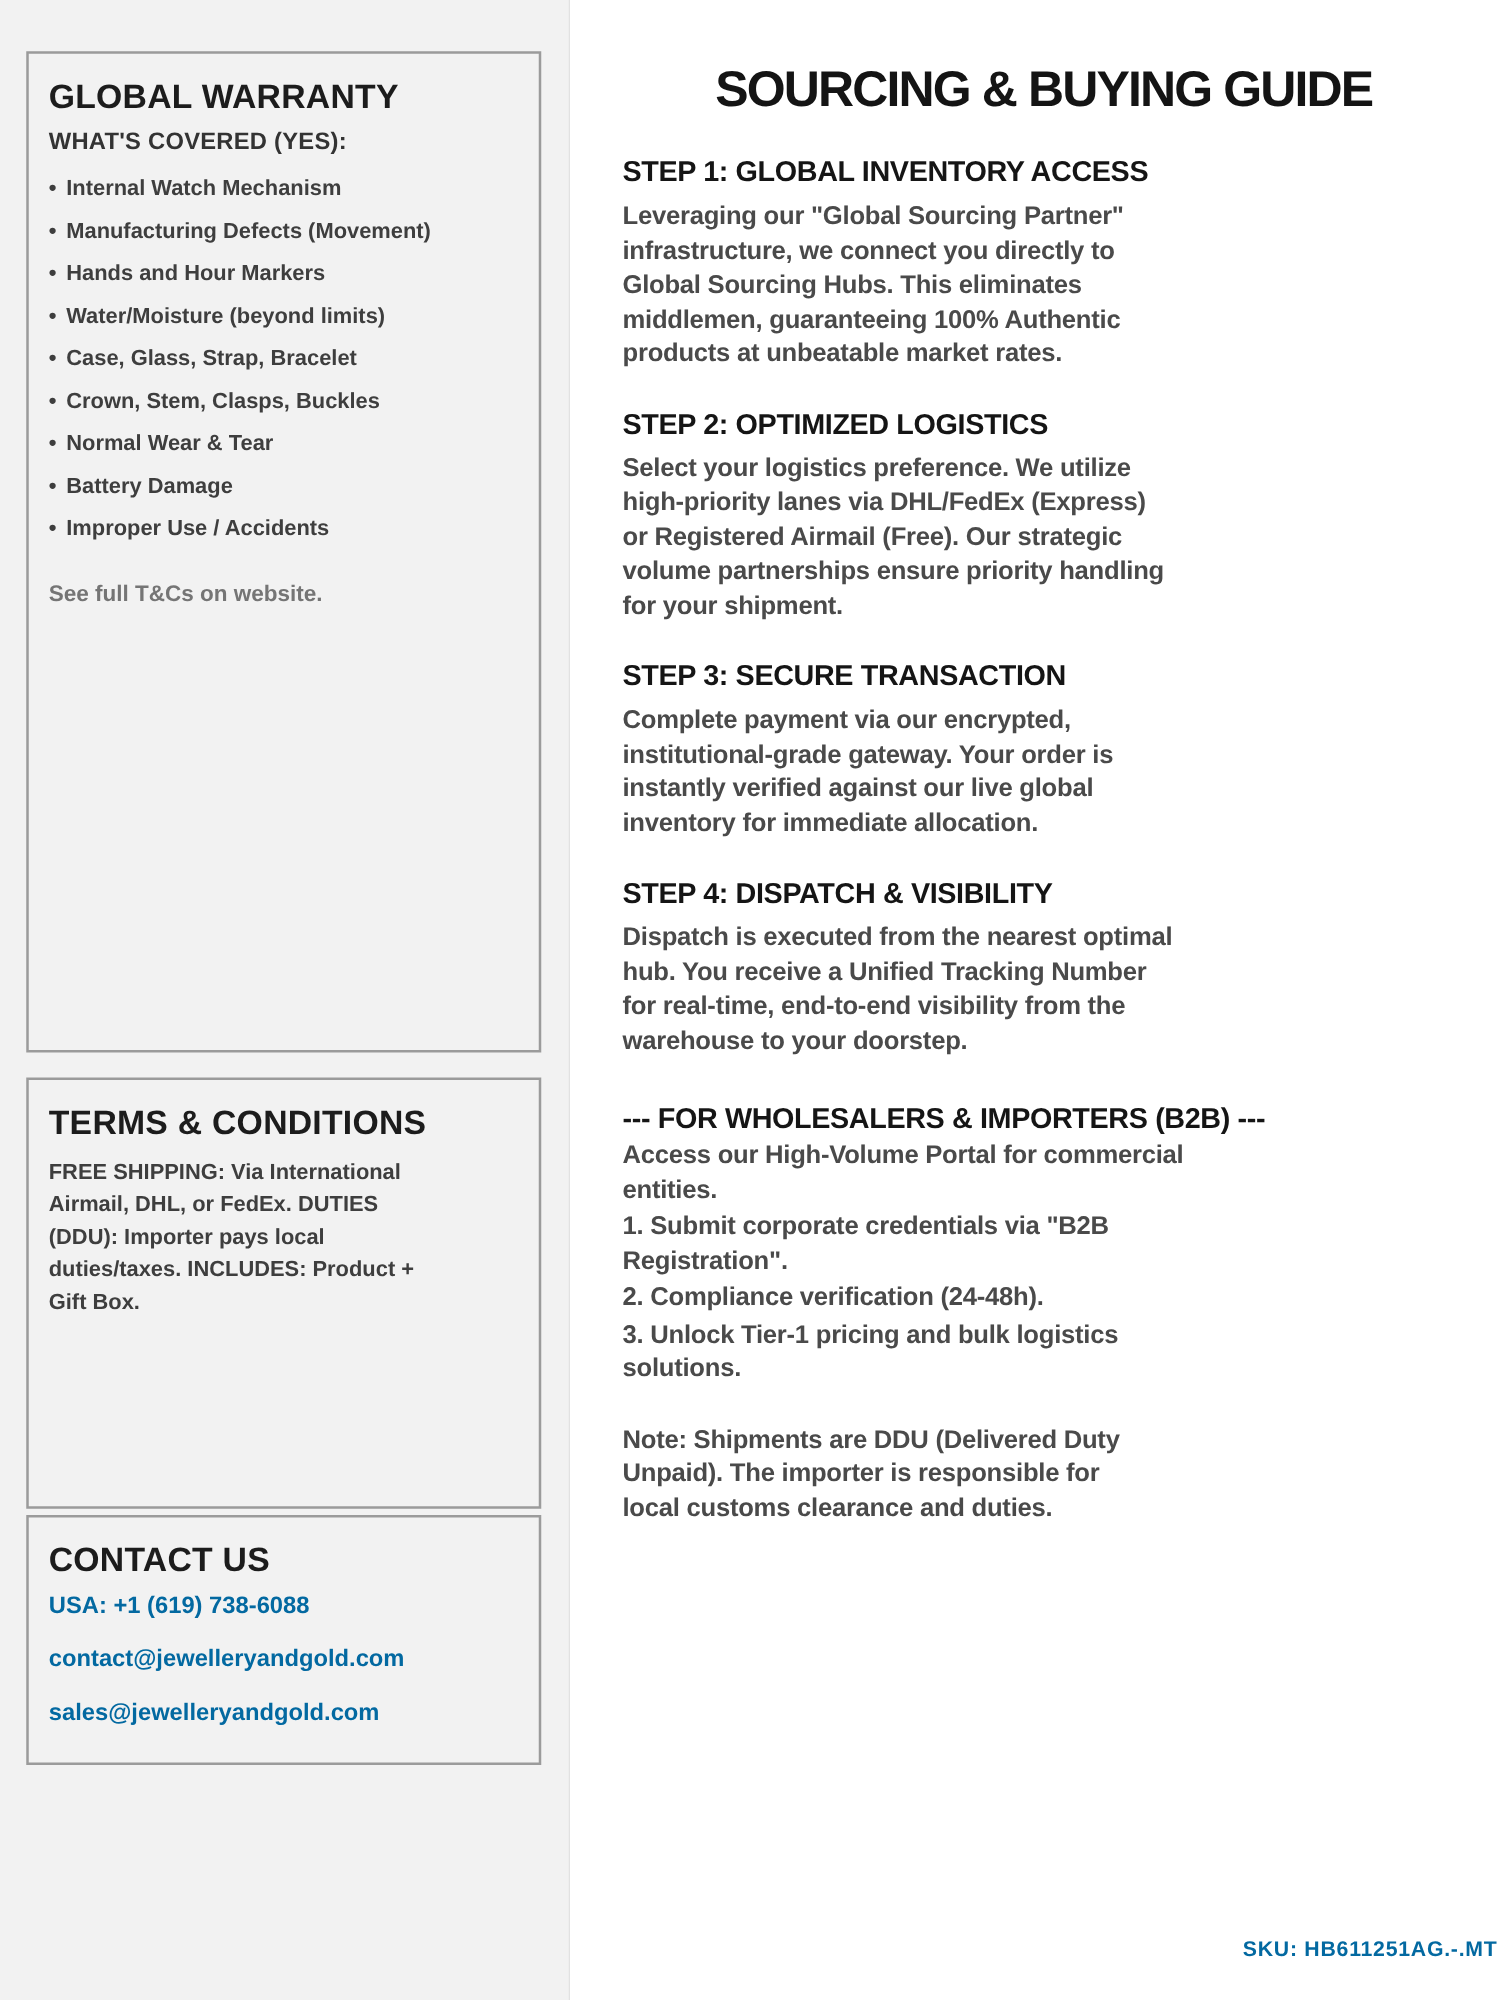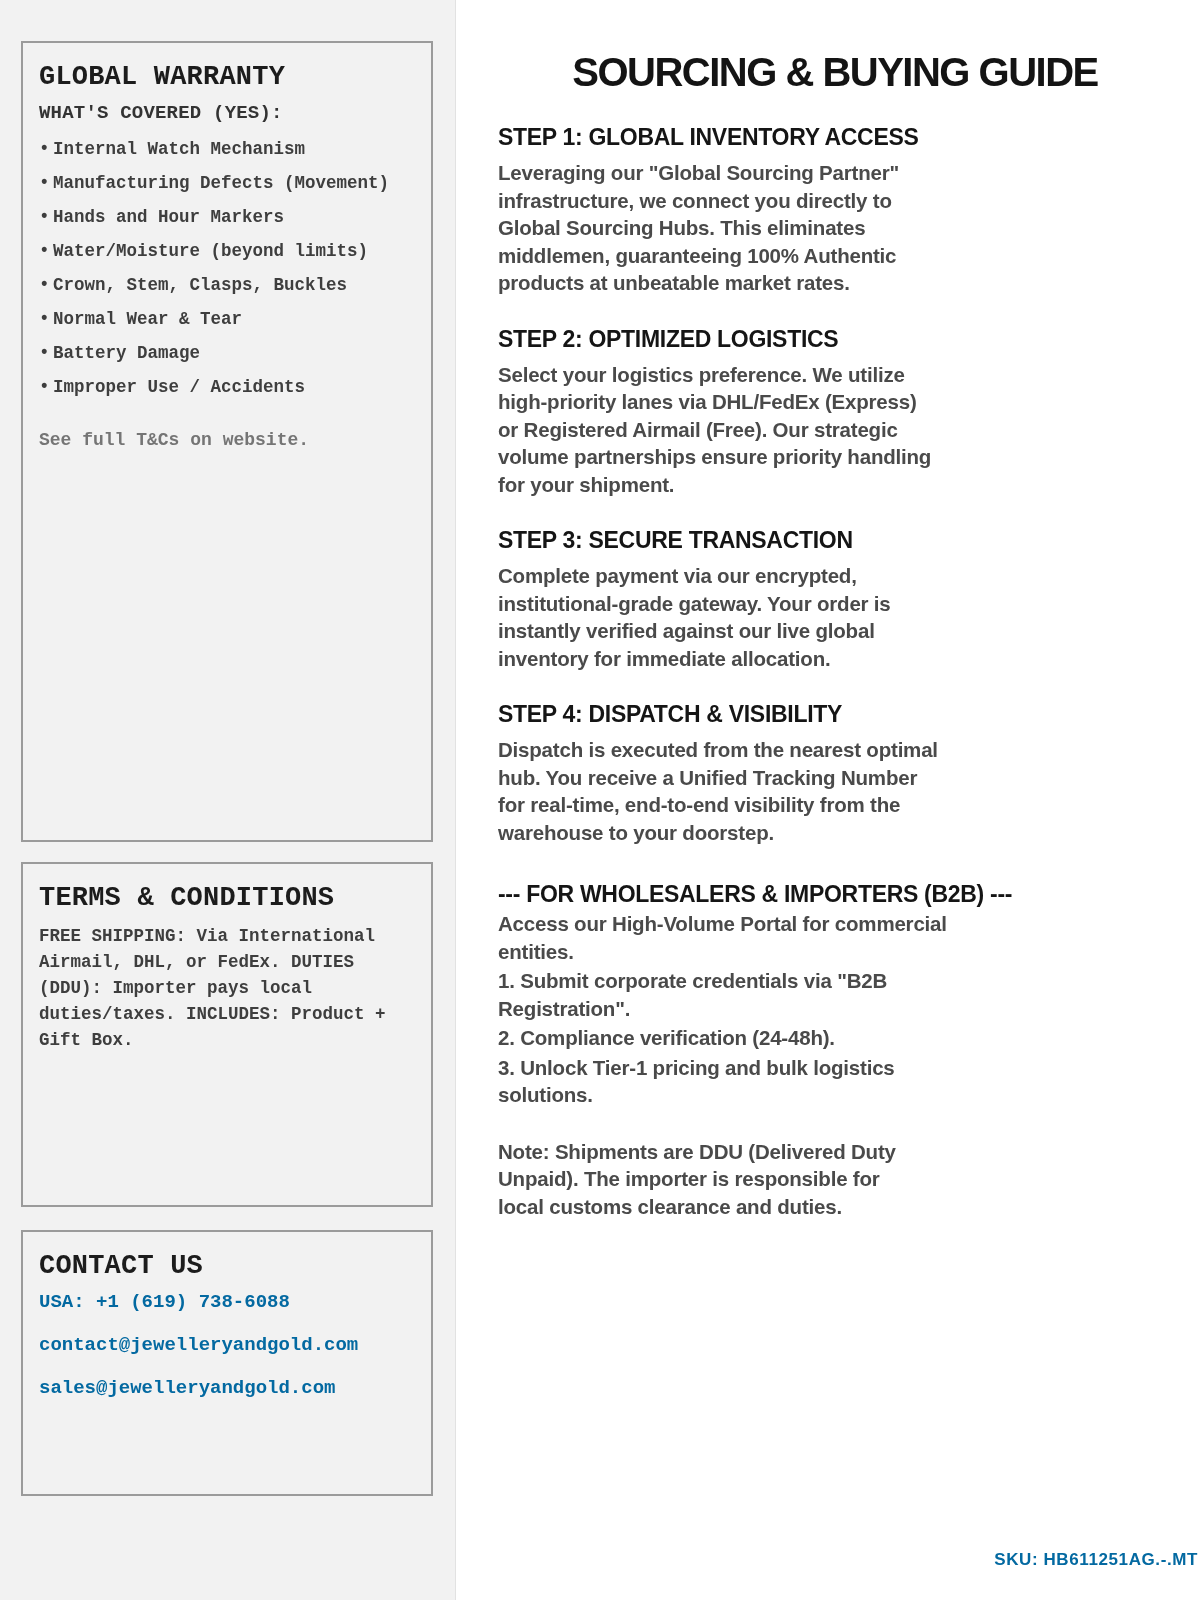--- a/index.html
+++ b/index.html
@@ -16,25 +16,24 @@
   .sidebar {
     width: 456px; flex-shrink: 0;
     background: #f2f2f2;
     border-right: 1px solid #e2e2e2;
     padding: 41px 22px 0 21px;
   }
   .box {
     border: 2px solid #9b9b9b;
     padding: 19px 17px 0 16px;
     background: #f2f2f2;
-    font-family: Liberation Mono, monospace;
   }
   .box-warranty { height: 801px; }
   .box-terms    { height: 345px; margin-top: 20px; }
-  .box-contact  { height: 266px; margin-top: 23px; }
+  .box-contact  { height: 200px; margin-top: 5px; }
 
   .box h2 {
     margin: 0 0 10px 0;
     font-size: 27px; font-weight: bold;
     color: #1c1c1c; letter-spacing: 0.2px;
   }
   .box h3 {
     margin: 0 0 14px 0;
     font-size: 19px; font-weight: bold;
     color: #333333; letter-spacing: 0.2px;
@@ -103,20 +102,21 @@
     <section class="box box-warranty">
       <h2>GLOBAL WARRANTY</h2>
       <h3>WHAT'S COVERED (YES):</h3>
       <ul>
         <li>Internal Watch Mechanism</li>
         <li>Manufacturing Defects (Movement)</li>
         <li>Hands and Hour Markers</li>
       </ul>
       <ul>
         <li>Water/Moisture (beyond limits)</li>
+        <li>Case, Glass, Strap, Bracelet</li>
         <li>Crown, Stem, Clasps, Buckles</li>
         <li>Normal Wear &amp; Tear</li>
         <li>Battery Damage</li>
         <li>Improper Use / Accidents</li>
       </ul>
       <p class="footnote">See full T&amp;Cs on website.</p>
     </section>
 
     <section class="box box-terms">
       <h2>TERMS &amp; CONDITIONS</h2>

